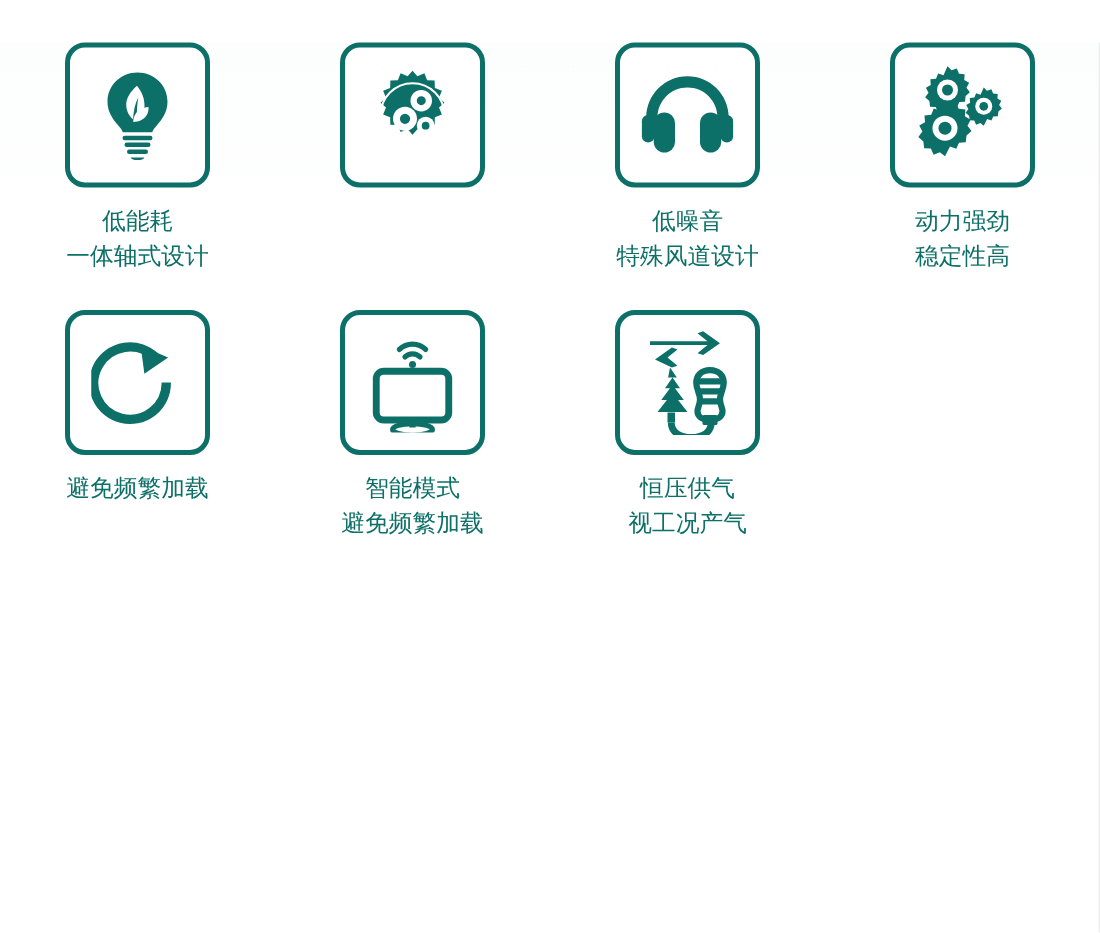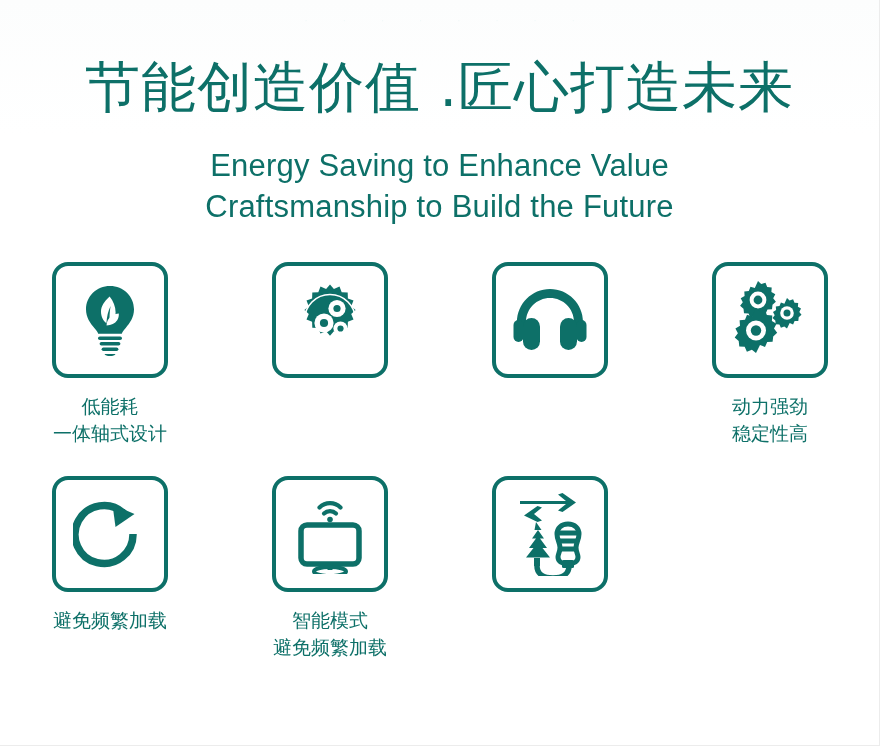--- a/index.html
+++ b/index.html
@@ -100,21 +100,21 @@
   .icon-box svg {
     display: block;
   }
 
   .cell-label {
     margin-top: 15px;
     text-align: center;
     font-size: 19px;
     line-height: 1.45;
     color: #0d7068;
-    font-family: Liberation Serif, serif;
+    font-family: Liberation Mono, monospace;
     white-space: nowrap;
   }
 
   .cell-label .l2 { display: block; }
 </style>
 </head>
 <body>
 
 <div class="page">
 
@@ -122,27 +122,20 @@
     <span>·</span>
     <span>·</span>
     <span>·</span>
     <span>·</span>
     <span>·</span>
     <span>·</span>
     <span>·</span>
     <span>·</span>
   </div>
 
-  <div class="title-block">
-    <div class="title-cn">节能创造价值 .匠心打造未来</div>
-    <div class="title-en">
-      <div>Energy Saving to Enhance Value</div>
-      <div>Craftsmanship to Build the Future</div>
-    </div>
-  </div>
 
   <div class="grid">
 
     <div class="cell">
       <div class="icon-box">
         <span>
           <svg width="66" height="72" viewBox="0 0 66 72" fill="#0d7068">
             <path d="M33 2C19.5 2 9 12.4 9 25.3c0 8.2 4.3 14 8.3 18.6 2.3 2.6 3.4 4.2 3.9 5.8h23.6c.5-1.6 1.6-3.2 3.9-5.8C52.7 39.3 57 33.5 57 25.3 57 12.4 46.5 2 33 2z"></path>
             <rect x="21" y="52.5" width="24" height="3.6" rx="1.8"></rect>
             <rect x="22.6" y="58" width="20.8" height="3.6" rx="1.8"></rect>
@@ -180,20 +173,24 @@
       <div class="icon-box">
         <span>
           <svg width="78" height="66" viewBox="0 0 78 66" fill="#0d7068">
             <path d="M39 2C20.8 2 6 16.8 6 35v14h9V35c0-13.3 10.7-24 24-24s24 10.7 24 24v14h9V35C72 16.8 57.2 2 39 2z"></path>
             <rect x="2.5" y="33" width="10" height="22" rx="5"></rect>
             <rect x="65.5" y="33" width="10" height="22" rx="5"></rect>
             <rect x="12" y="31" width="17" height="32" rx="8.5"></rect>
             <rect x="49" y="31" width="17" height="32" rx="8.5"></rect>
           </svg>
         </span>
+      </div>
+      <div class="cell-label">
+        <span>低噪音</span>
+        <span class="l2">特殊风道设计</span>
       </div>
     </div>
 
 
     <div class="cell">
       <div class="icon-box">
         <span>
           <svg width="82" height="80" viewBox="0 0 82 80" fill="#0d7068">
             <g transform="translate(29,22)">
               <path d="M0-21l3.2 3.1 4.3-1.4 1.7 4.2 4.5.5-.3 4.5 3.9 2.3-2.1 4 2.7 3.6-3.4 3-.5 4.5-4.5.3-1.9 4.1-4.2-1.6L0 16.8l-3.4-2.7-4.2 1.6-1.9-4.1-4.5-.3-.5-4.5-3.4-3 2.7-3.6-2.1-4 3.9-2.3-.3-4.5 4.5-.5 1.7-4.2 4.3 1.4z"></path>
@@ -260,16 +257,20 @@
             <path d="M70 26H24l8 6.5-4.5 1.5L14 27.5 27.5 18 32 19.5 24 26h46z" transform="translate(0,-4)"></path>
             <path d="M26 30l5.5 8h-3.5l6 8.5h-4l7 9.5h-4.5l7.5 9.5H16l7.5-9.5H19l7-9.5h-4l6-8.5h-3.5z"></path>
             <rect x="24" y="66" width="6" height="8"></rect>
             <path d="M58 32c7 0 11 4.5 11 10s-3 9-3 13.5 2 6.5 2 9.5c0 4-3.5 7-10 7s-10-3-10-7c0-3 2-5 2-9.5S47 47.5 47 42s4-10 11-10z" fill="none" stroke="#0d7068" stroke-width="5"></path>
             <path d="M48.5 41h19M48 49h20M48.5 57h19" stroke="#0d7068" stroke-width="5" fill="none"></path>
             <rect x="52" y="68" width="12" height="8" rx="1.5"></rect>
             <path d="M27 74c0 8 7 12 16 12s16-4 16-12" fill="none" stroke="#0d7068" stroke-width="5.5"></path>
           </svg>
         </span>
       </div>
+      <div class="cell-label">
+        <span>恒压供气</span>
+        <span class="l2">视工况产气</span>
+      </div>
     </div>
 
   </div>
 </div>
 
 </body></html>

